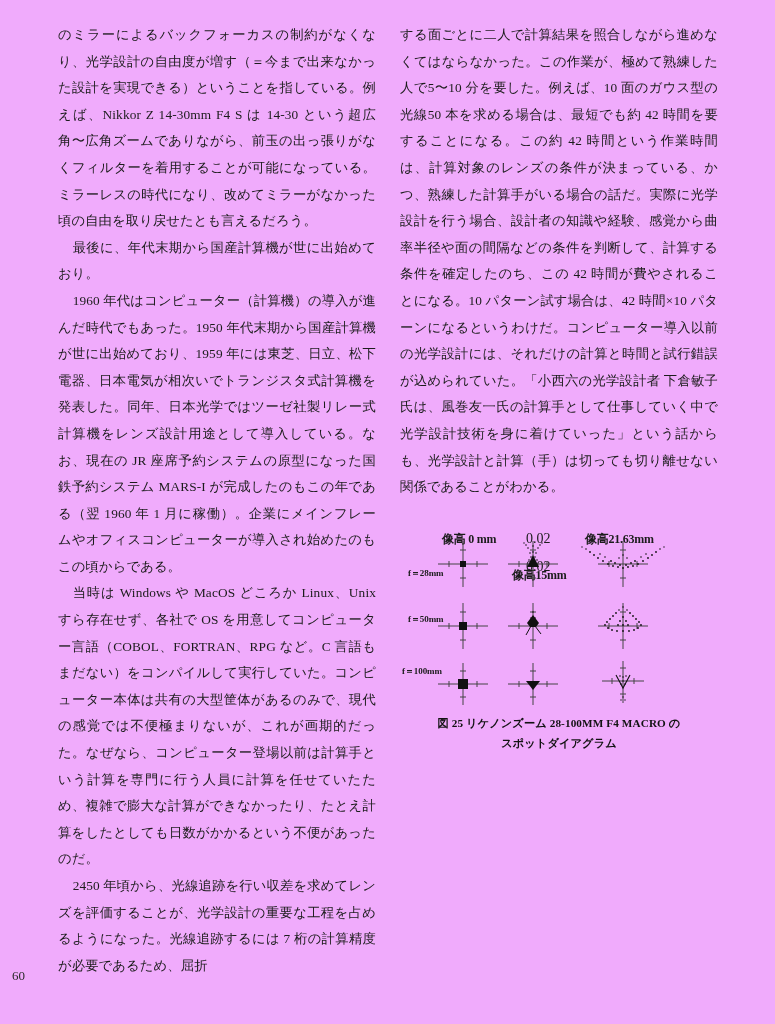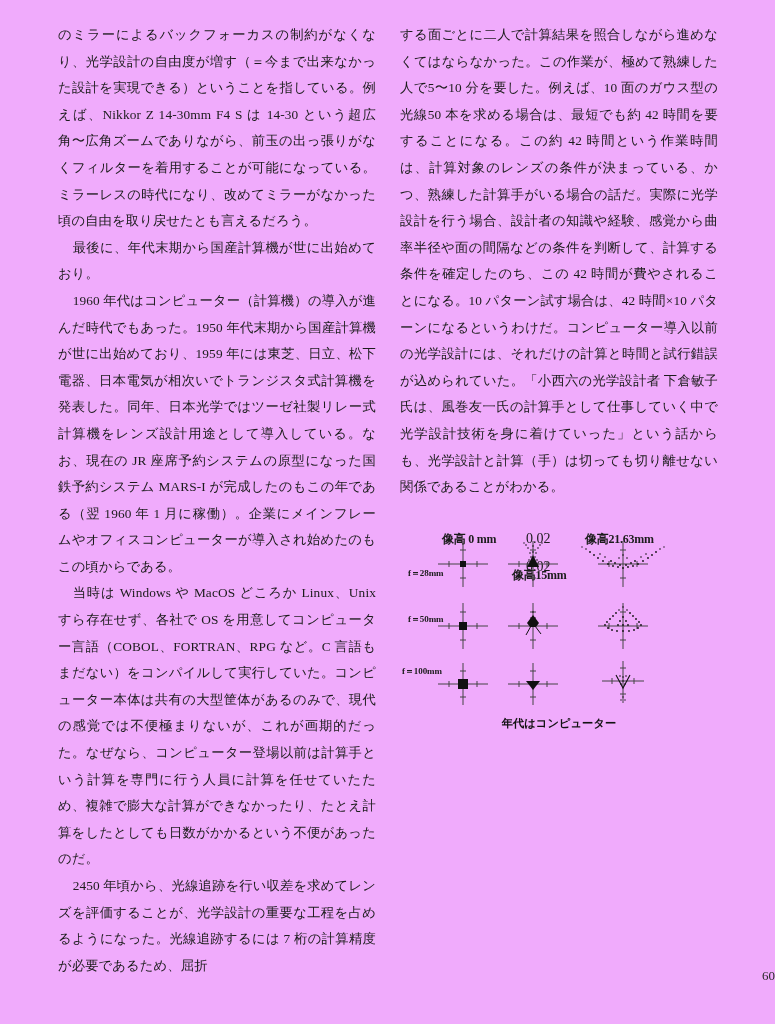--- a/index.html
+++ b/index.html
@@ -116,23 +116,24 @@
     color: #121212;
     letter-spacing: 0.01em;
   }
   .caption .cline { display: block; white-space: nowrap; }
 
   .page-number {
     position: absolute;
     left: 0;
     right: 0;
     top: 968px;
-    text-align: right;
+    text-align: left;
     font-size: 13px;
     color: #2a2a2a;
+    padding-left: 12px;
   }
 </style>
 </head>
 <body>
 
 <div class="page">
 
   <div class="columns">
 
     <div class="col">
@@ -374,21 +375,22 @@
                 <circle cx="55" cy="40" r="0.7"></circle>
                   <circle cx="53" cy="43" r="0.7"></circle>
                   <circle cx="57" cy="43" r="0.7"></circle>
               </g>
             </svg>
           </div>
 
         </div>
 
         <div class="caption">
-          <span class="cline">年代はコンピューター</span>
+          <span class="cline">図 25 リケノンズーム 28-100MM F4 MACRO の</span>
+          <span class="cline">スポットダイアグラム</span>
         </div>
       </div>
     </div>
 
   </div>
 
   <div class="page-number">60</div>
 </div>
 
 </body></html>

